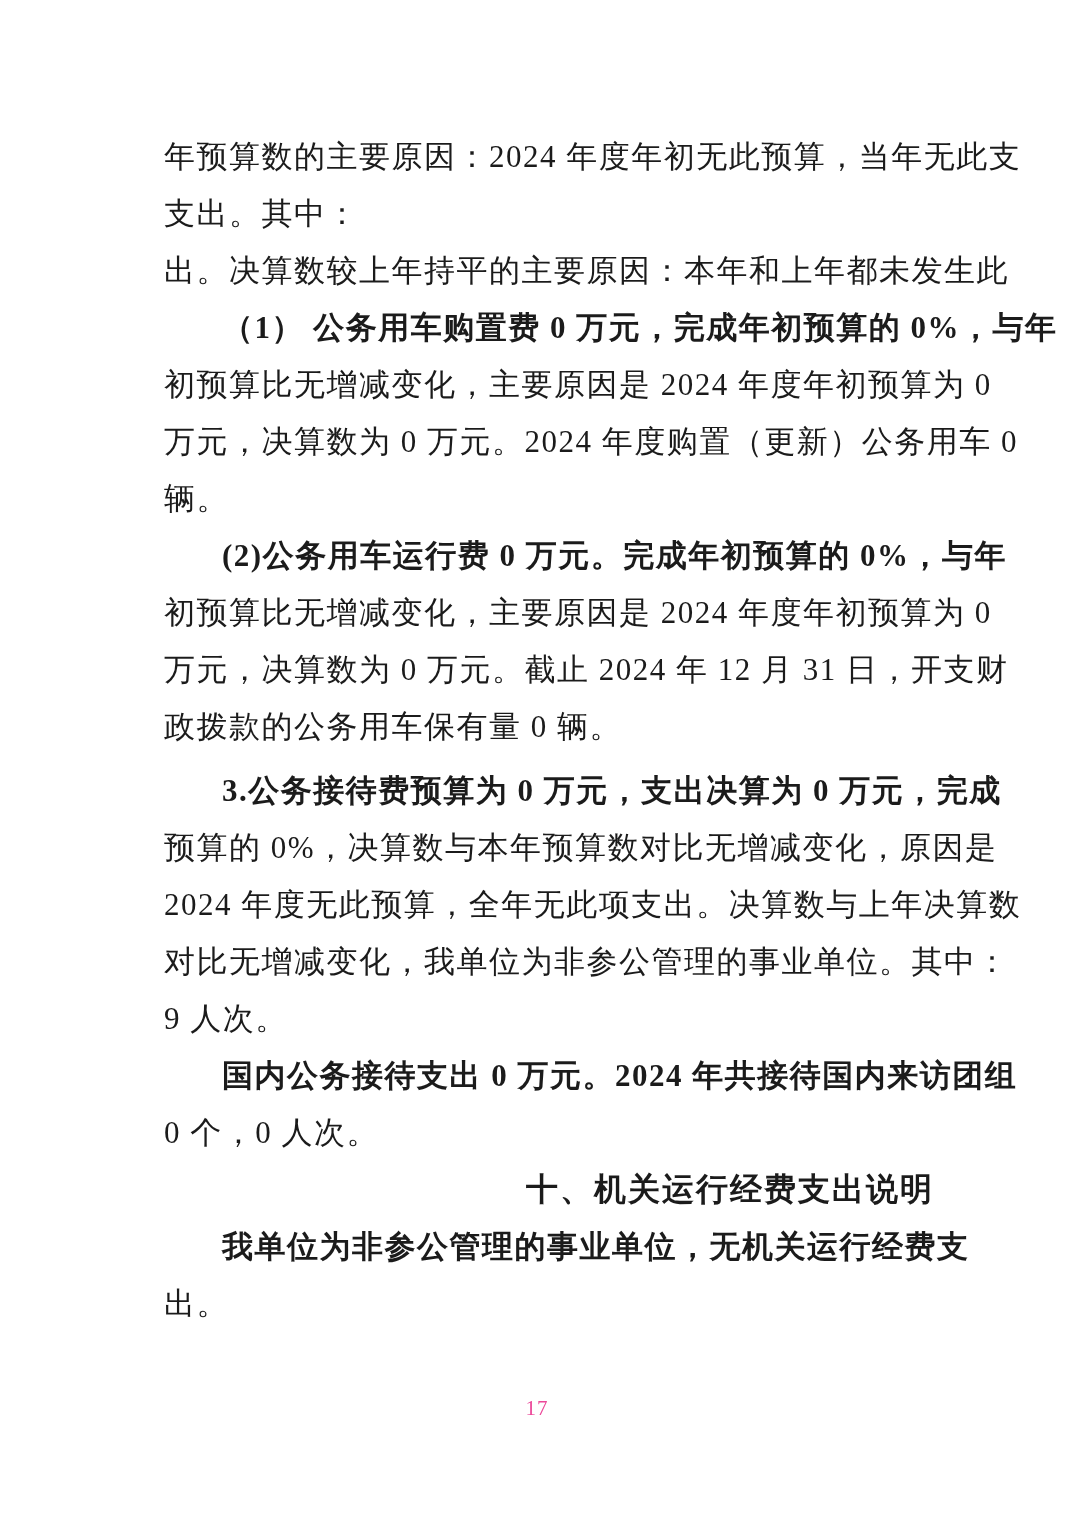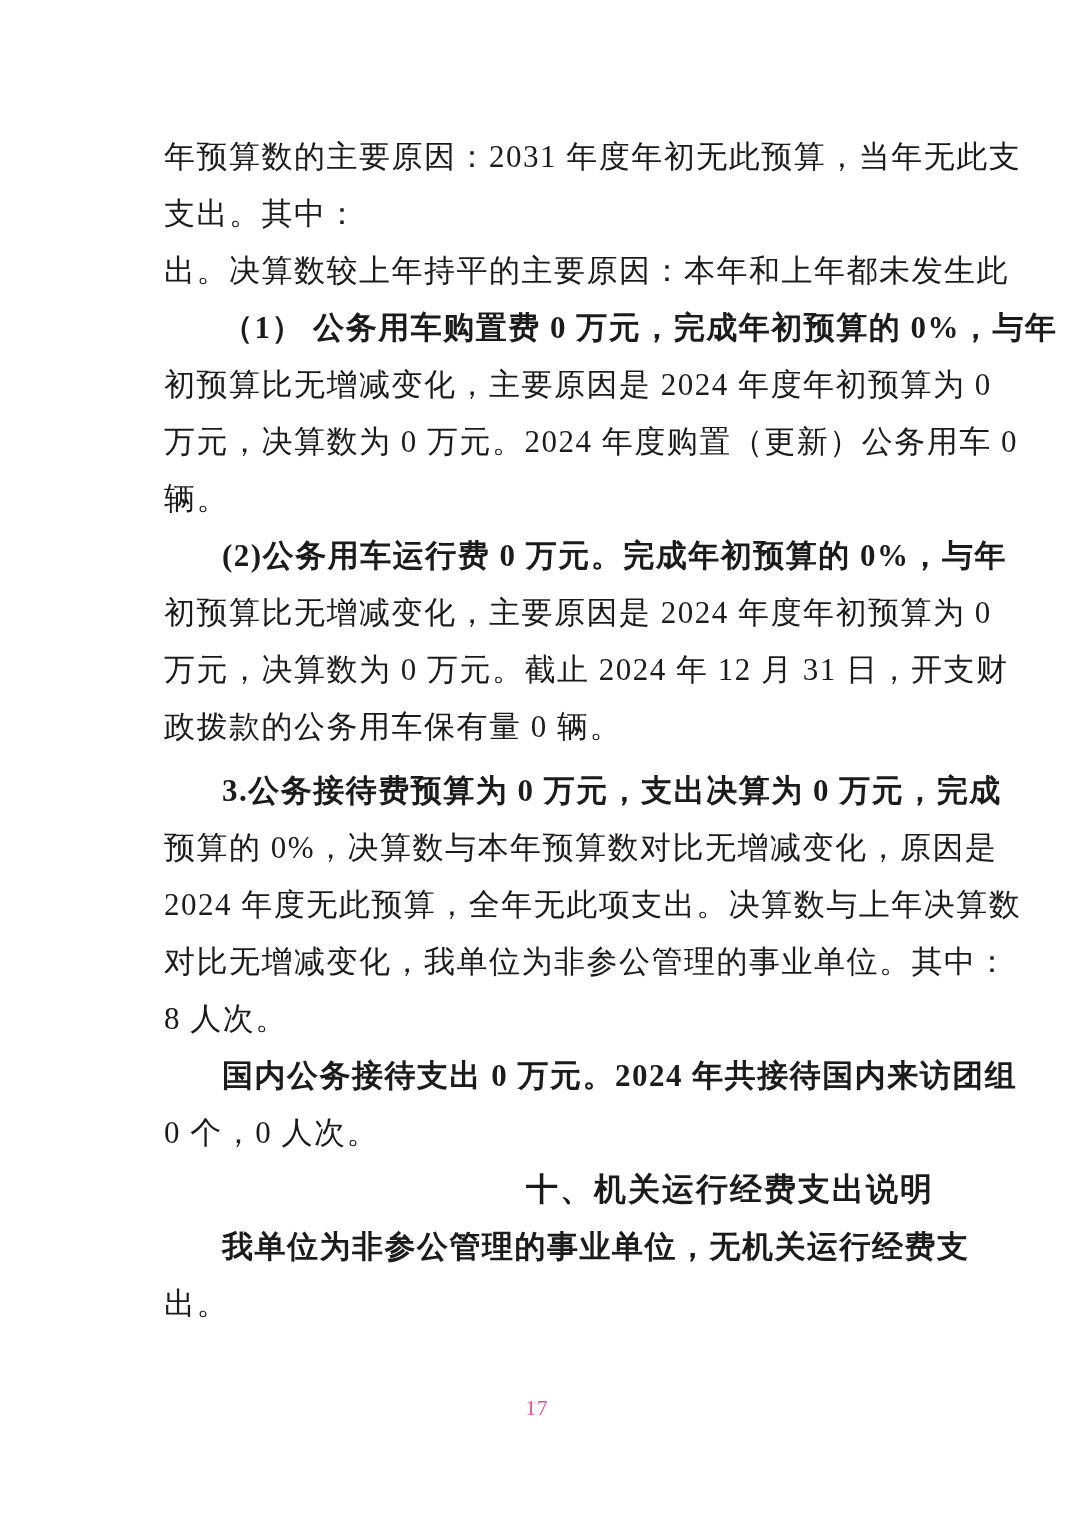--- a/index.html
+++ b/index.html
@@ -52,36 +52,36 @@
     font-size: 21px;
     letter-spacing: 1px;
     color: #ec4899;
   }
 </style>
 </head>
 <body>
 
 <div class="page">
   <div class="content">
-    <div class="line">年预算数的主要原因：2031 年度年初无此预算，当年无此支</div>
+    <div class="line">年预算数的主要原因：2024 年度年初无此预算，当年无此支</div>
     <div class="line">支出。其中：</div>
     <div class="line">出。决算数较上年持平的主要原因：本年和上年都未发生此</div>
     <div class="line indent">（1） 公务用车购置费 0 万元，完成年初预算的 0%，与年</div>
     <div class="line">初预算比无增减变化，主要原因是 2024 年度年初预算为 0</div>
     <div class="line">万元，决算数为 0 万元。2024 年度购置（更新）公务用车 0</div>
     <div class="line">辆。</div>
     <div class="line indent">(2)公务用车运行费 0 万元。完成年初预算的 0%，与年</div>
     <div class="line">初预算比无增减变化，主要原因是 2024 年度年初预算为 0</div>
     <div class="line">万元，决算数为 0 万元。截止 2024 年 12 月 31 日，开支财</div>
     <div class="line">政拨款的公务用车保有量 0 辆。</div>
     <div class="line indent gap-before">3.公务接待费预算为 0 万元，支出决算为 0 万元，完成</div>
     <div class="line">预算的 0%，决算数与本年预算数对比无增减变化，原因是</div>
     <div class="line">2024 年度无此预算，全年无此项支出。决算数与上年决算数</div>
     <div class="line">对比无增减变化，我单位为非参公管理的事业单位。其中：</div>
-    <div class="line">8 人次。</div>
+    <div class="line">9 人次。</div>
     <div class="line indent">国内公务接待支出 0 万元。2024 年共接待国内来访团组</div>
     <div class="line">0 个，0 人次。</div>
     <div class="line heading indent">十、机关运行经费支出说明</div>
     <div class="line indent">我单位为非参公管理的事业单位，无机关运行经费支</div>
     <div class="line">出。</div>
   </div>
   <div class="footer">17</div>
 </div>
 
 </body></html>

